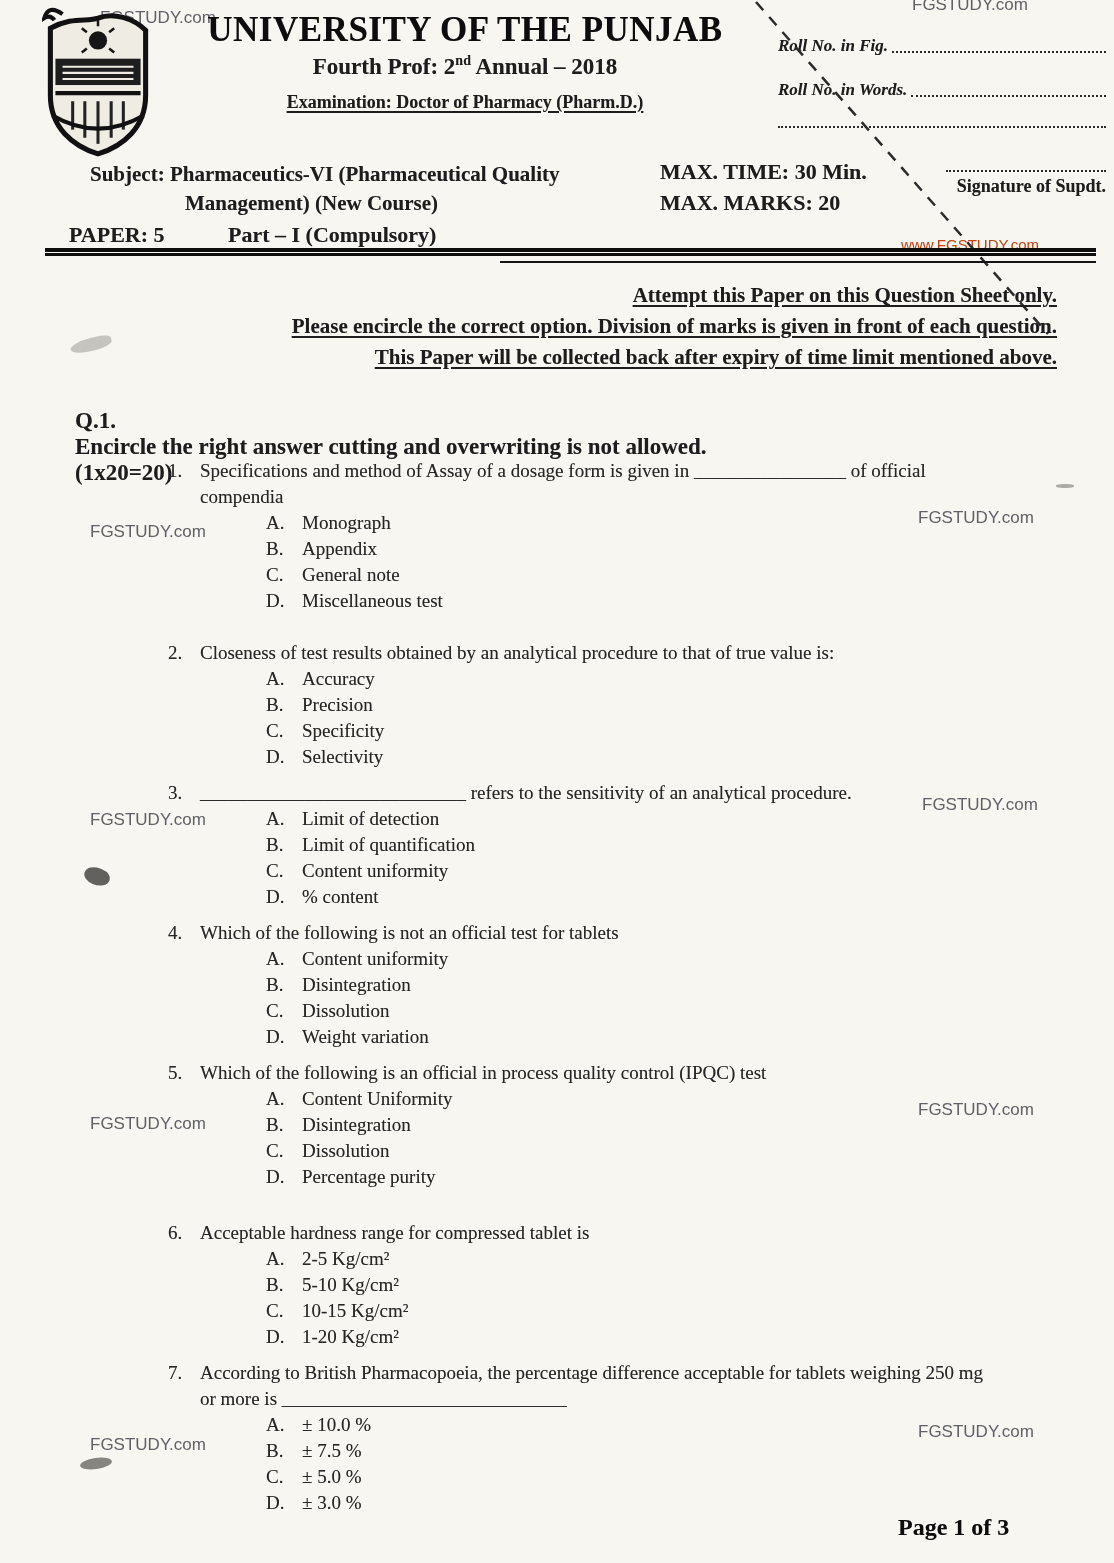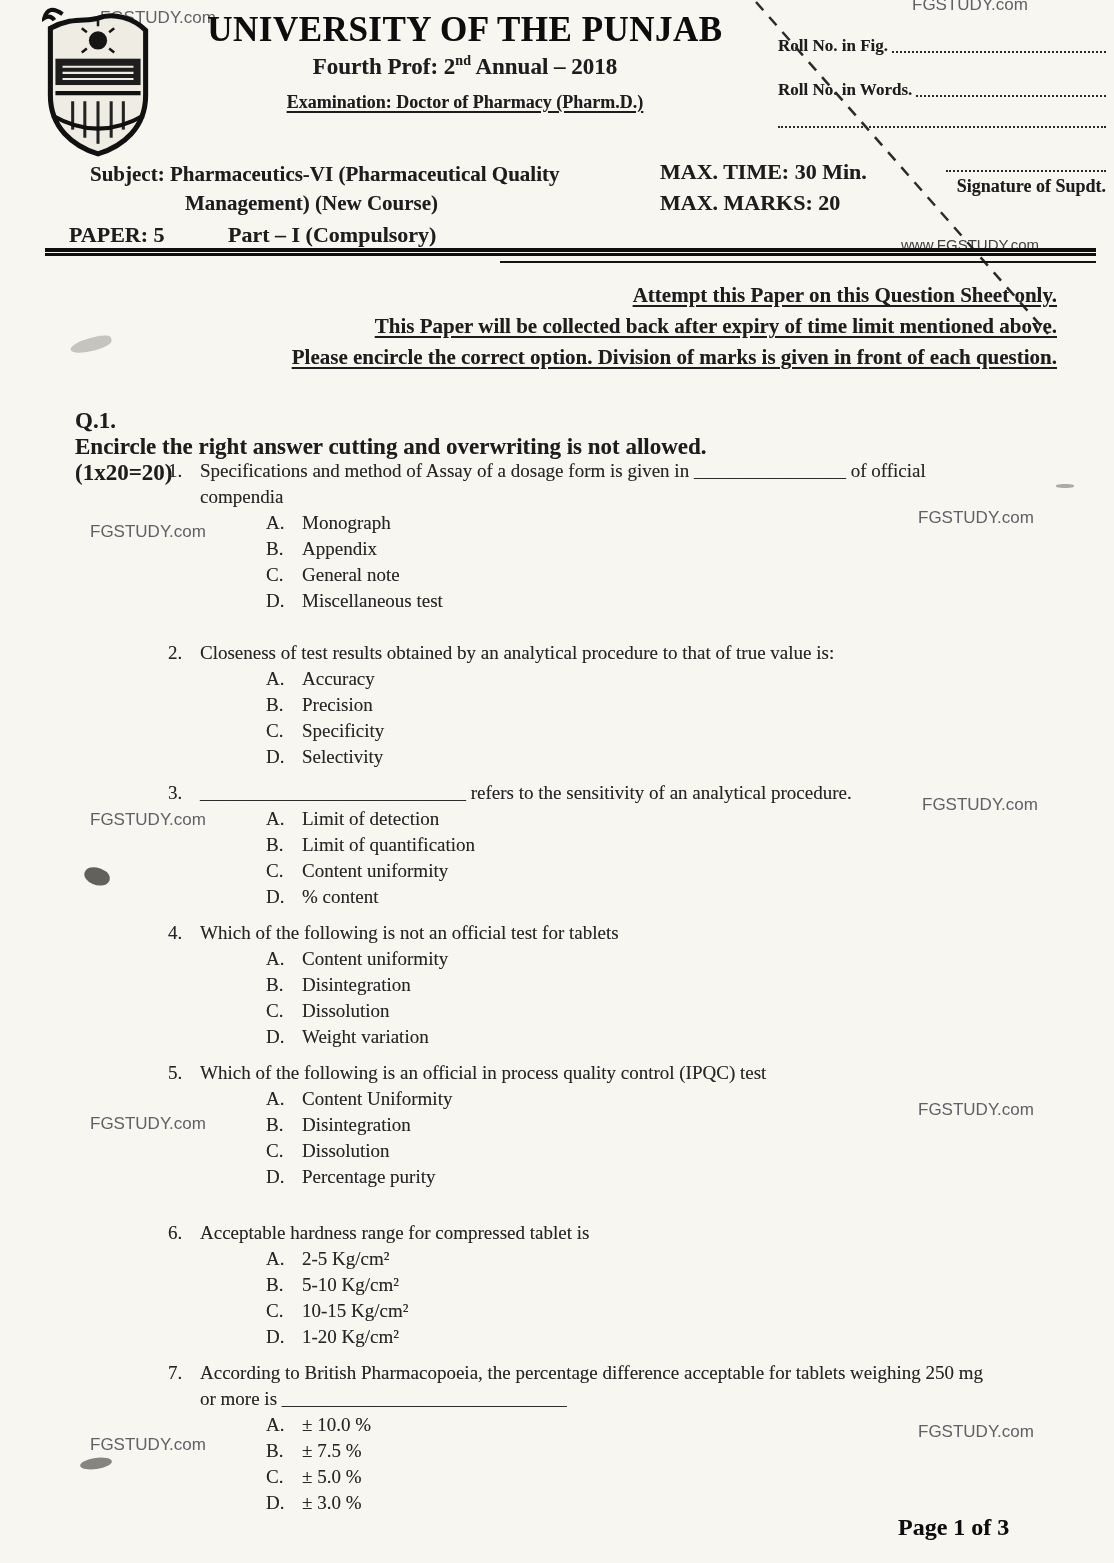--- a/index.html
+++ b/index.html
@@ -8,40 +8,40 @@
     position:relative; width:1114px; height:1563px; margin:0 auto;
     background:#f8f6f1; overflow:hidden; color:#1d1d1d;
     font-family:"Liberation Serif", serif;
     text-shadow:0 0 .4px rgba(20,20,20,.35);
   }
 
   
   .wm { position:absolute; font-family:"Liberation Sans", sans-serif; font-size:17px; color:#5f6167; text-shadow:none; white-space:nowrap; }
   .wm-a{left:100;top:8px;left:100px;}
   .wm-b{left:912px;top:-5px;}
-  .wm-c{left:901px;top:236px;font-size:15px;color:#404040;}
+  .wm-c{left:901px;top:236px;font-size:15px;color:#c2410c;}
   .wm-d{left:90px;top:522px;}
   .wm-e{left:918px;top:508px;}
   .wm-f{left:90px;top:810px;}
   .wm-g{left:922px;top:795px;}
   .wm-h{left:90px;top:1114px;}
   .wm-i{left:918px;top:1100px;}
   .wm-j{left:90px;top:1435px;}
   .wm-k{left:918px;top:1422px;}
 
   
   .crest { position:absolute; left:42px; top:6px; width:112px; height:152px; }
   .title-block { position:absolute; left:185px; top:10px; width:560px; text-align:center; }
   .uni-name { font-size:35px; font-weight:bold; letter-spacing:.5px; color:#0d0d0d; }
   .session-line { margin-top:3px; font-size:23px; font-weight:bold; }
   .session-line sup { font-size:14px; }
   .exam-line { margin-top:12px; font-size:18px; font-weight:bold; text-decoration:underline; text-decoration-thickness:2px; text-underline-offset:3px; }
 
   .roll-block { position:absolute; left:778px; top:26px; width:328px; font-size:17px; font-weight:bold; }
-  .roll-row { display:flex; align-items:flex-end; }
+  .roll-row { display:flex; align-items:flex-end;font-style:italic; }
   .roll-row .lbl { white-space:nowrap; padding-right:4px; }
   .dotted-fill { flex:1; border-bottom:2.5px dotted #2a2a2a; margin-bottom:3px; min-width:20px; }
   .roll-row.r1 { margin-top:10px; }
   .roll-row.r2 { margin-top:24px; }
   .dots-only { margin-top:22px; height:6px; border-bottom:2.5px dotted #2a2a2a; }
   .dots-short { margin-top:38px; margin-left:auto; width:160px; height:6px; border-bottom:2.5px dotted #2a2a2a; }
   .sig-label { margin-top:4px; text-align:right; font-size:18px; }
 
   .diag-dash { position:absolute; left:0; top:0; pointer-events:none; }
 
@@ -168,22 +168,22 @@
   <div class="paper-line">
     <span>PAPER: 5</span>
     <span class="part">Part – I (Compulsory)</span>
   </div>
 
   <div class="rule"></div>
   <div class="rule2"></div>
 
   <div class="instructions">
     <div>Attempt this Paper on this Question Sheet only.</div>
+    <div>Please encircle the correct option. Division of marks is given in front of each question.</div>
     <div>This Paper will be collected back after expiry of time limit mentioned above.</div>
-    <div>Please encircle the correct option. Division of marks is given in front of each question.</div>
   </div>
 
   <div class="q1-row">
     <span class="q1-num">Q.1.</span>
     <span class="q1-text">Encircle the right answer cutting and overwriting is not allowed.</span>
     <span class="q1-marks">(1x20=20)</span>
   </div>
 
   <div class="questions" id="questions">
   <div class="question">

